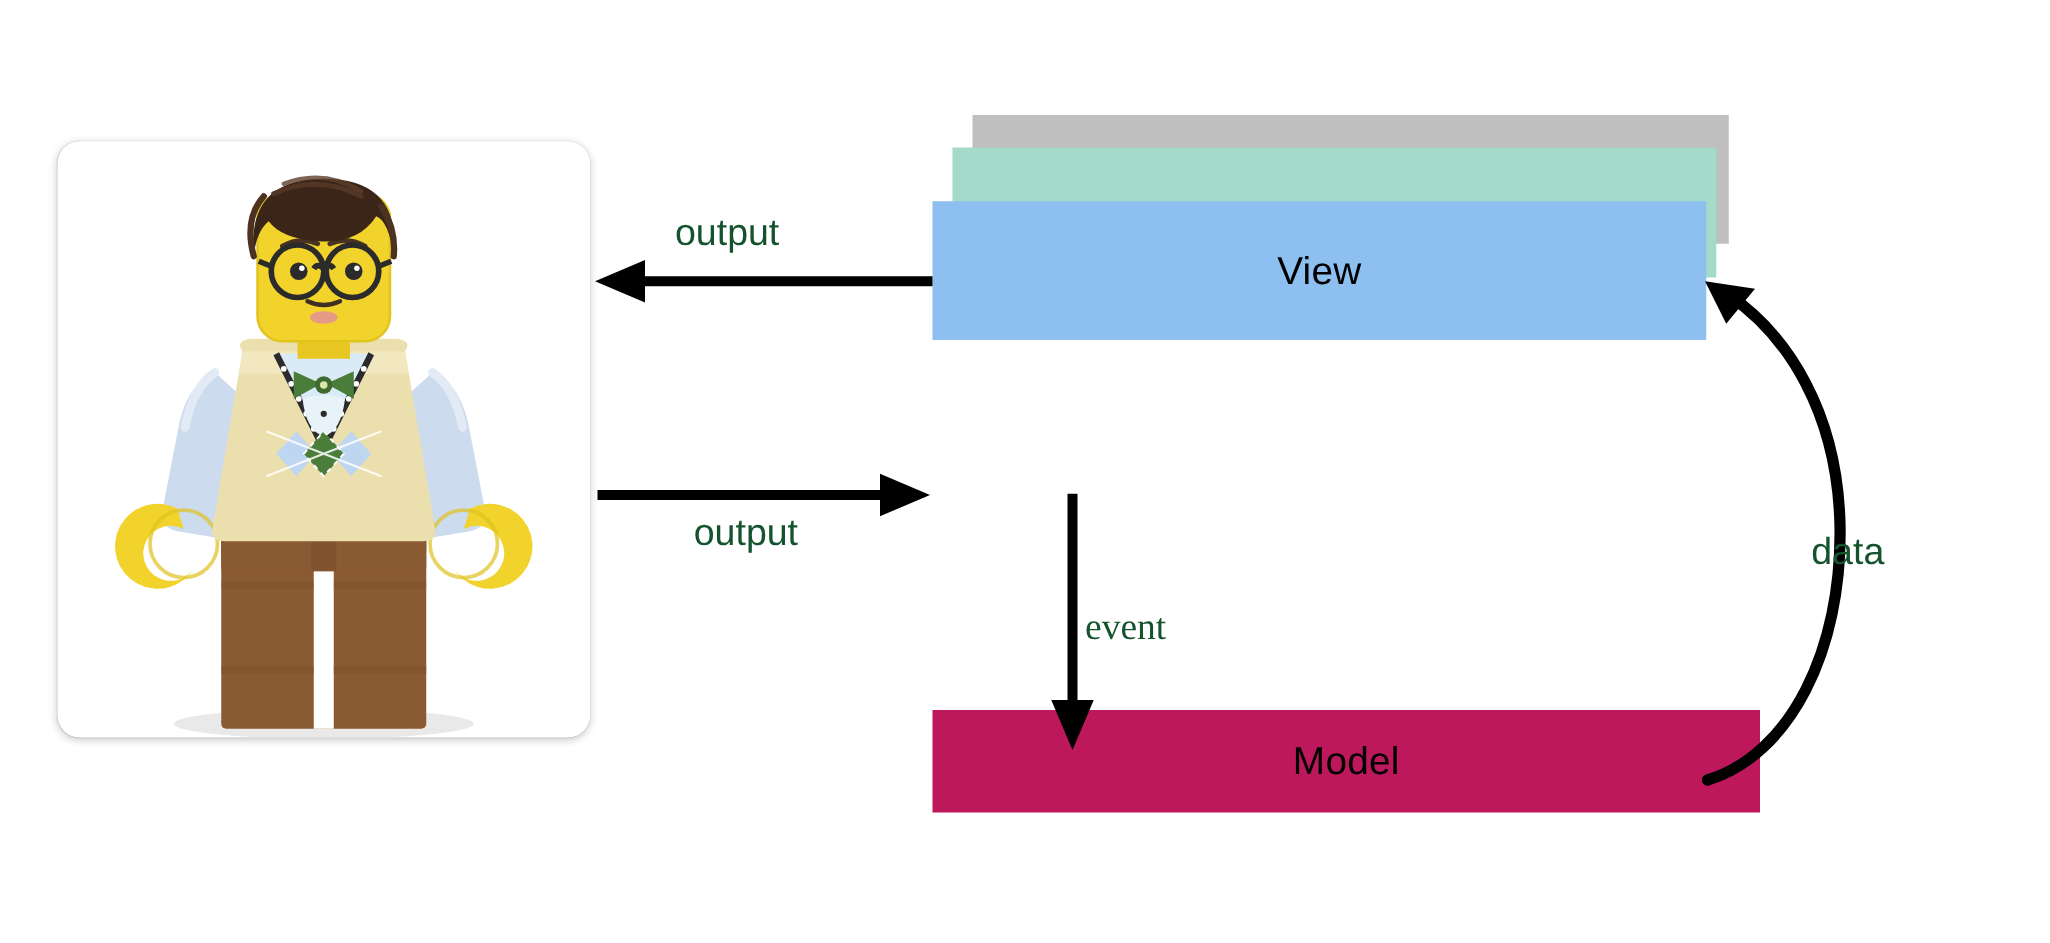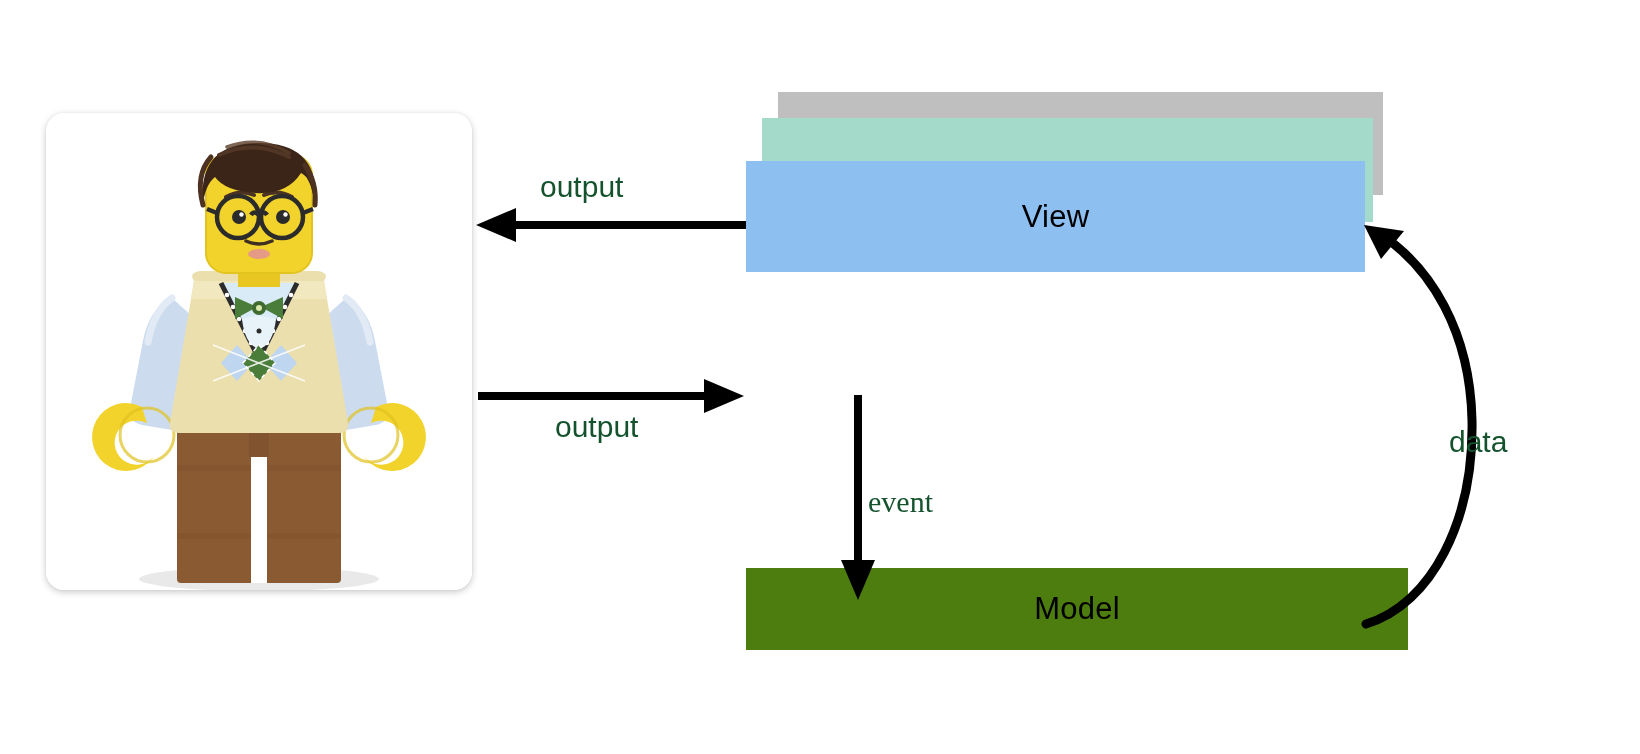--- a/index.html
+++ b/index.html
@@ -21,21 +21,21 @@
   .block{position:absolute;box-sizing:border-box;}
   .block-label{
     position:absolute;left:0;top:0;width:100%;height:100%;
     display:flex;align-items:center;justify-content:center;
     font-size:31px;font-weight:normal;color:#000;letter-spacing:.2px;
   }
   .layer-gray{left:778px;top:92px;width:605px;height:103px;background:#bfbfbf;}
   .layer-teal{left:762px;top:118px;width:611px;height:104px;background:#a4dac9;}
   .block-view{left:746px;top:161px;width:619px;height:111px;background:#8dbff0;}
   .block-controller{left:746px;top:366px;width:619px;height:118px;background:#c4659c;}
-  .block-model{left:746px;top:568px;width:662px;height:82px;background:#4d7c0f;}
+  .block-model{left:746px;top:568px;width:662px;height:82px;background:#be185d;}
 
   
   #arrows{position:absolute;left:0;top:0;width:1640px;height:754px;
           pointer-events:none;}
 
   
   .edge-label{position:absolute;font-size:30px;color:#14532d;white-space:nowrap;}
   .lbl-output{left:540px;top:170px;}
   .lbl-input {left:555px;top:410px;}
   .lbl-event {left:868px;top:485px;font-family:Liberation Serif, serif;}

